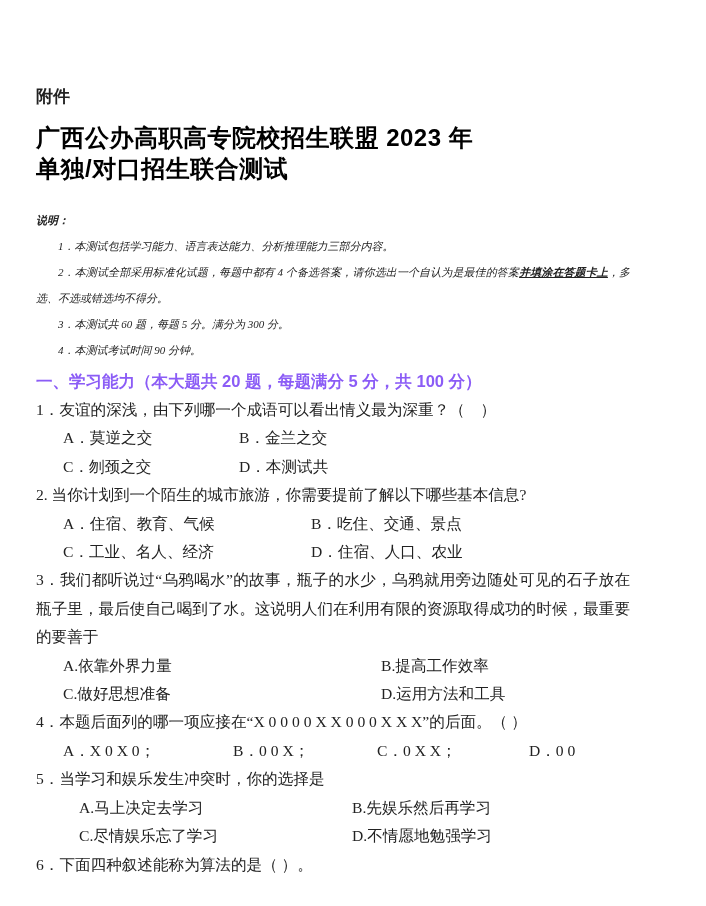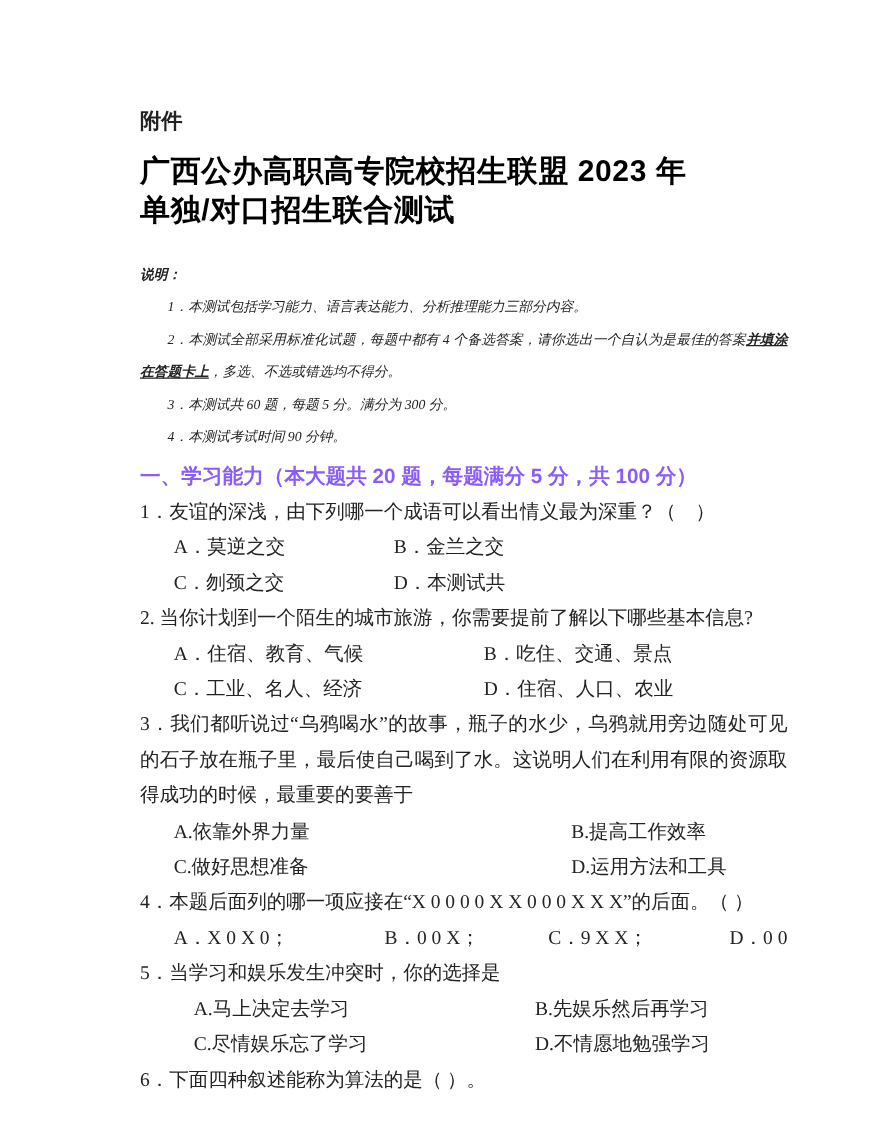--- a/index.html
+++ b/index.html
@@ -5,21 +5,21 @@
   html,body{margin:0;padding:0;}
   body{
     width:706px;height:906px;
     background:#ffffff;color:#222222;
     font-family:"Liberation Serif","DejaVu Serif",serif;
     overflow:hidden;
   }
   .page{
     box-sizing:border-box;
     width:706px;height:906px;
-    padding:85px 76px 0 112px;
+    padding:85px 76px 0 36px;
     overflow:hidden;
   }
   .attachment{
     font-family:"Liberation Sans","DejaVu Sans",sans-serif;
     font-weight:600;font-size:17px;line-height:24px;
   }
   .title-block{
     margin-top:14px;text-align:left;
     font-family:"Liberation Sans","DejaVu Sans",sans-serif;
     font-weight:700;font-size:24px;line-height:30.5px;
@@ -40,21 +40,21 @@
   }
   .questions{font-size:15.6px;line-height:28.4px;}
   .questions p.stem{margin:0;text-align:justify;}
   .opt-row{display:flex;margin-left:27px;gap:48px;}
   .opt{display:inline-block;white-space:nowrap;}
   .cw1{width:128px;}
   .cw2{width:200px;}
   .cw3{width:270px;}
   .cw5{width:225px;margin-left:16px;}
   .q4o1{width:122px;}
-  .q4o2{width:96px;text-align:center;}
+  .q4o2{width:96px;}
   .q4o3{width:104px;}
 </style>
 </head>
 <body>
 
 <div class="page">
 
   <div class="attachment">附件</div>
 
   <div class="title-block">
@@ -108,21 +108,21 @@
         <span class="opt cw3">C.做好思想准备</span>
         <span class="opt">D.运用方法和工具</span>
       </div>
     </div>
 
     <div class="q">
       <p class="stem">4．本题后面列的哪一项应接在“X 0 0 0 0 X X 0 0 0 X X X”的后面。（ ）</p>
       <div class="opt-row">
         <span class="opt q4o1">A．X 0 X 0；</span>
         <span class="opt q4o2">B．0 0 X；</span>
-        <span class="opt q4o3">C．9 X X；</span>
+        <span class="opt q4o3">C．0 X X；</span>
         <span class="opt">D．0 0</span>
       </div>
     </div>
 
     <div class="q">
       <p class="stem">5．当学习和娱乐发生冲突时，你的选择是</p>
       <div class="opt-row">
         <span class="opt cw5">A.马上决定去学习</span>
         <span class="opt">B.先娱乐然后再学习</span>
       </div>

